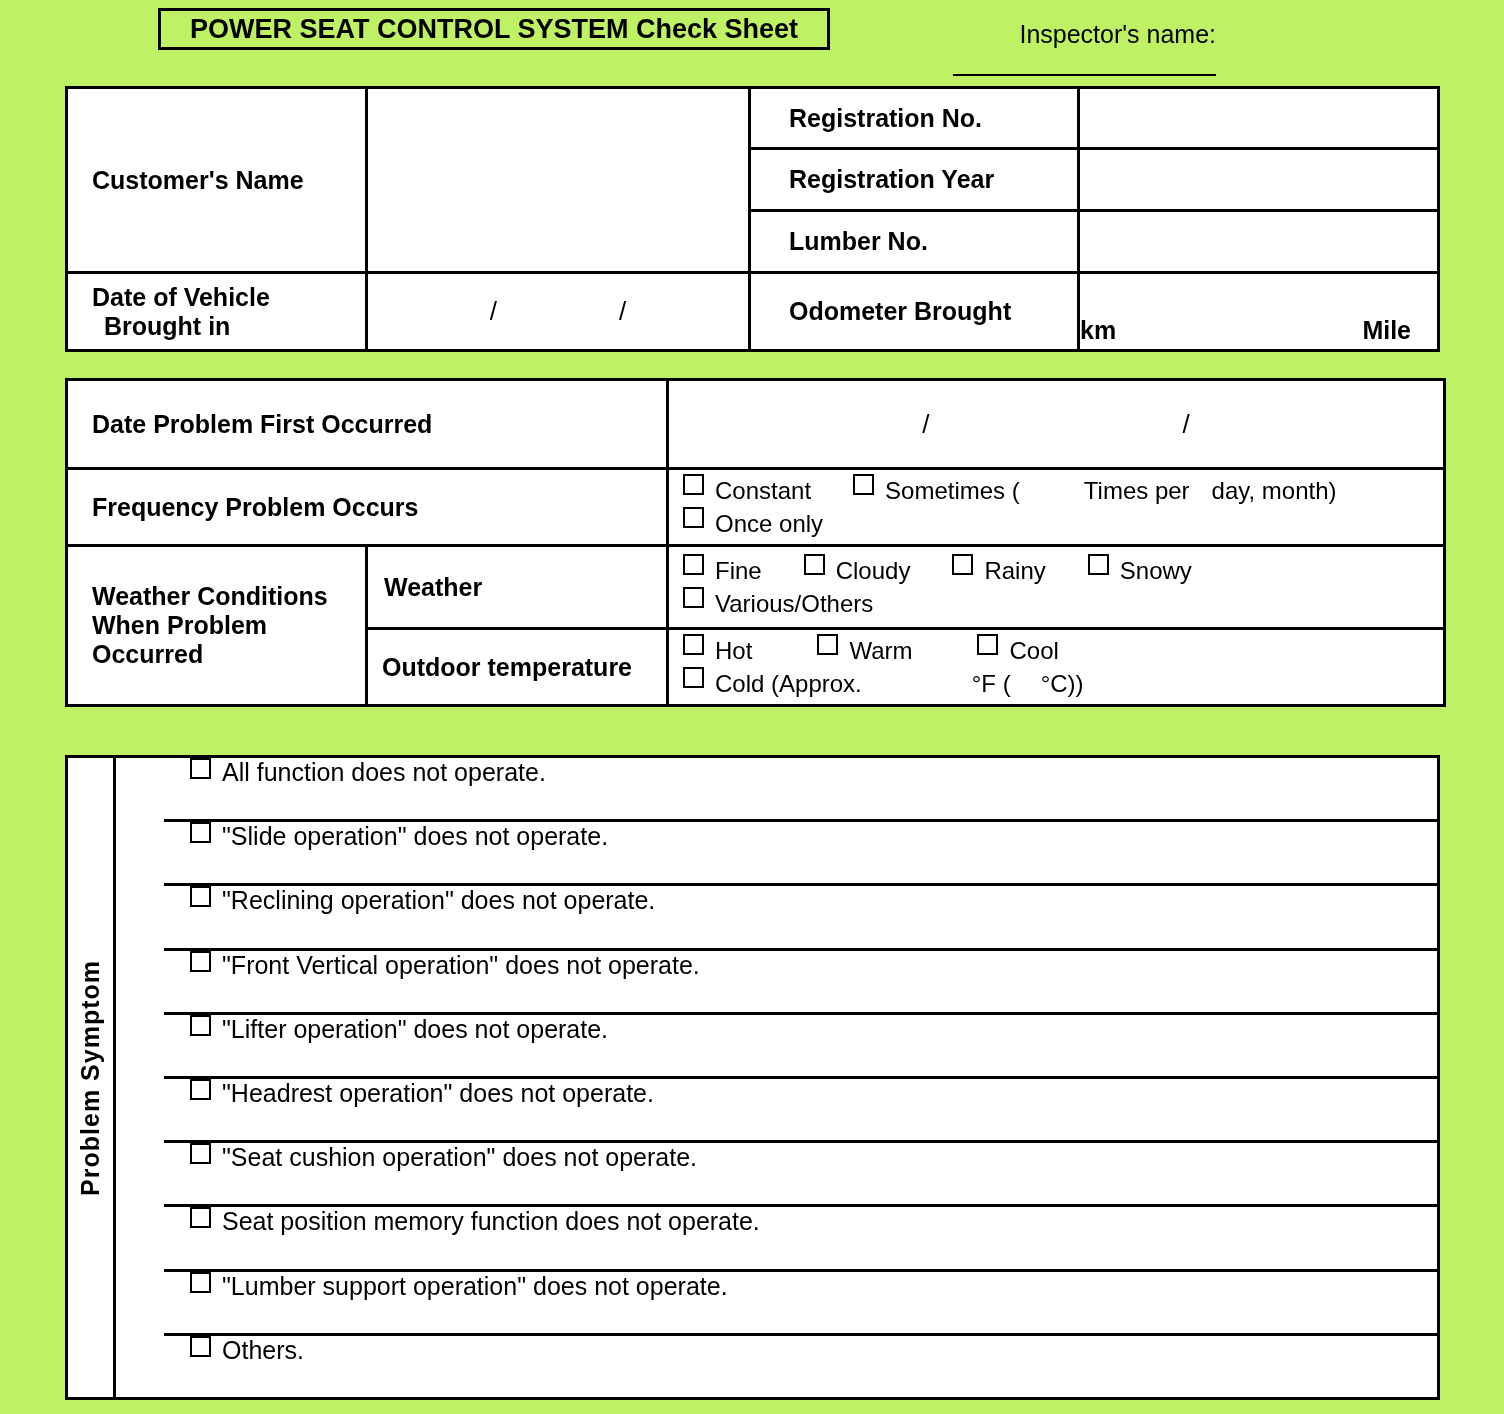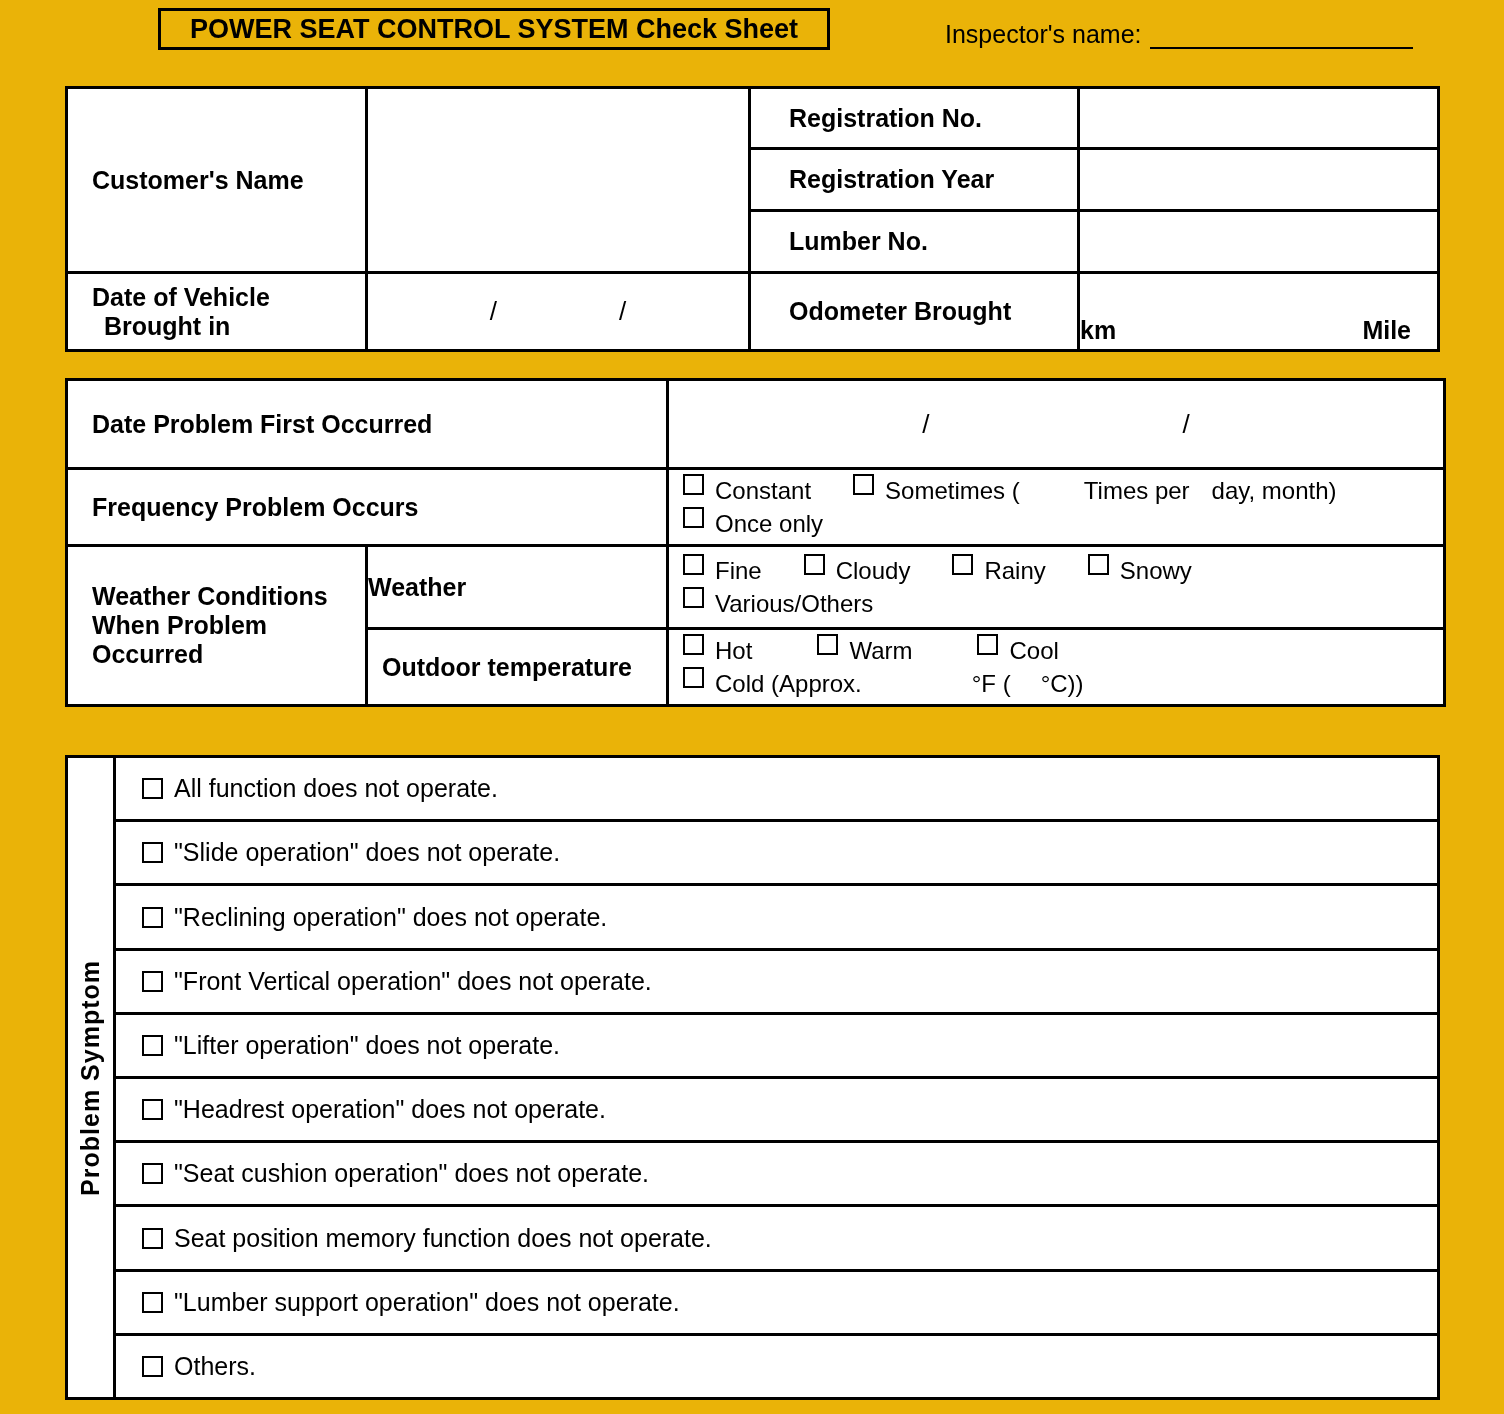--- a/index.html
+++ b/index.html
@@ -1,40 +1,40 @@
 <!DOCTYPE html>
 <html><head>
 <meta charset="utf-8">
 <style>
   * { margin:0; padding:0; box-sizing:border-box; }
   html,body { background:#ffffff; }
   .sheet {
-    position:relative; width:1504px; height:1414px; background:#eab308;
+    position:relative; width:1504px; height:1414px; background:#bef264;
     font-family:"Liberation Sans", sans-serif; color:#000;
   }
 
   
   .title-box {
     position:absolute; left:158px; top:8px; width:672px; height:42px;
     border:3px solid #000; display:flex; align-items:center; justify-content:center;
     font-weight:700; font-size:27px; white-space:nowrap;
   }
   .inspector {
     position:absolute; left:945px; top:20px; font-size:25px;
-    display:flex; align-items:flex-end; white-space:nowrap;
+    display:flex; align-items:flex-end; white-space:nowrap;flex-direction:column;
   }
   .write-line { display:inline-block; width:263px; height:27px; border-bottom:2px solid #000; margin-left:8px; }
 
   
   table { border-collapse:collapse; table-layout:fixed; background:#fff; }
   td { border:3px solid #000; vertical-align:middle; font-size:25px; }
   .t1 { position:absolute; left:65px; top:86px; width:1372px; }
   .t2 { position:absolute; left:65px; top:378px; width:1378px; }
   .lbl { font-weight:700; }
-  .pl14 { padding-left:14px; } .pl16 { }
+  .pl14 { padding-left:14px; } .pl16 { padding-left:16px; }
   .pl24 { padding-left:24px; } .pl38 { padding-left:38px; }
   .pl12 { padding-left:12px; }
 
   .slashes { display:flex; justify-content:space-evenly; align-items:center; font-size:26px; }
   .units {
     display:flex; flex-direction:row; justify-content:space-between; align-items:flex-end;
     height:70px; padding:2px 26px 2px 0; font-weight:700;
   }
 
   
@@ -58,22 +58,22 @@
     position:absolute; left:65px; top:755px; width:1375px; height:645px;
     border:3px solid #000; display:flex; background:#fff;
   }
   .strip { width:48px; border-right:3px solid #000; display:flex; align-items:center; justify-content:center; }
   .vlabel {
     writing-mode:vertical-rl; transform:rotate(180deg);
     font-weight:700; font-size:25px; letter-spacing:1px; white-space:nowrap;
   }
   .rows { flex:1; display:flex; flex-direction:column; }
   .symrow {
-    flex:1; display:flex; align-items:center; padding-left:26px;
-    border-bottom:3px solid #000; font-size:25px; white-space:nowrap;
+    flex:1; display:flex; padding-left:26px;
+    border-bottom:3px solid #000; font-size:25px; white-space:nowrap;margin-left:48px;
   }
   .symrow:last-child { border-bottom:none;border-radius:12px; }
 </style>
 </head>
 <body>
 
 <div class="sheet">
 
   <div class="title-box">
     <span>POWER SEAT CONTROL SYSTEM Check Sheet</span>

